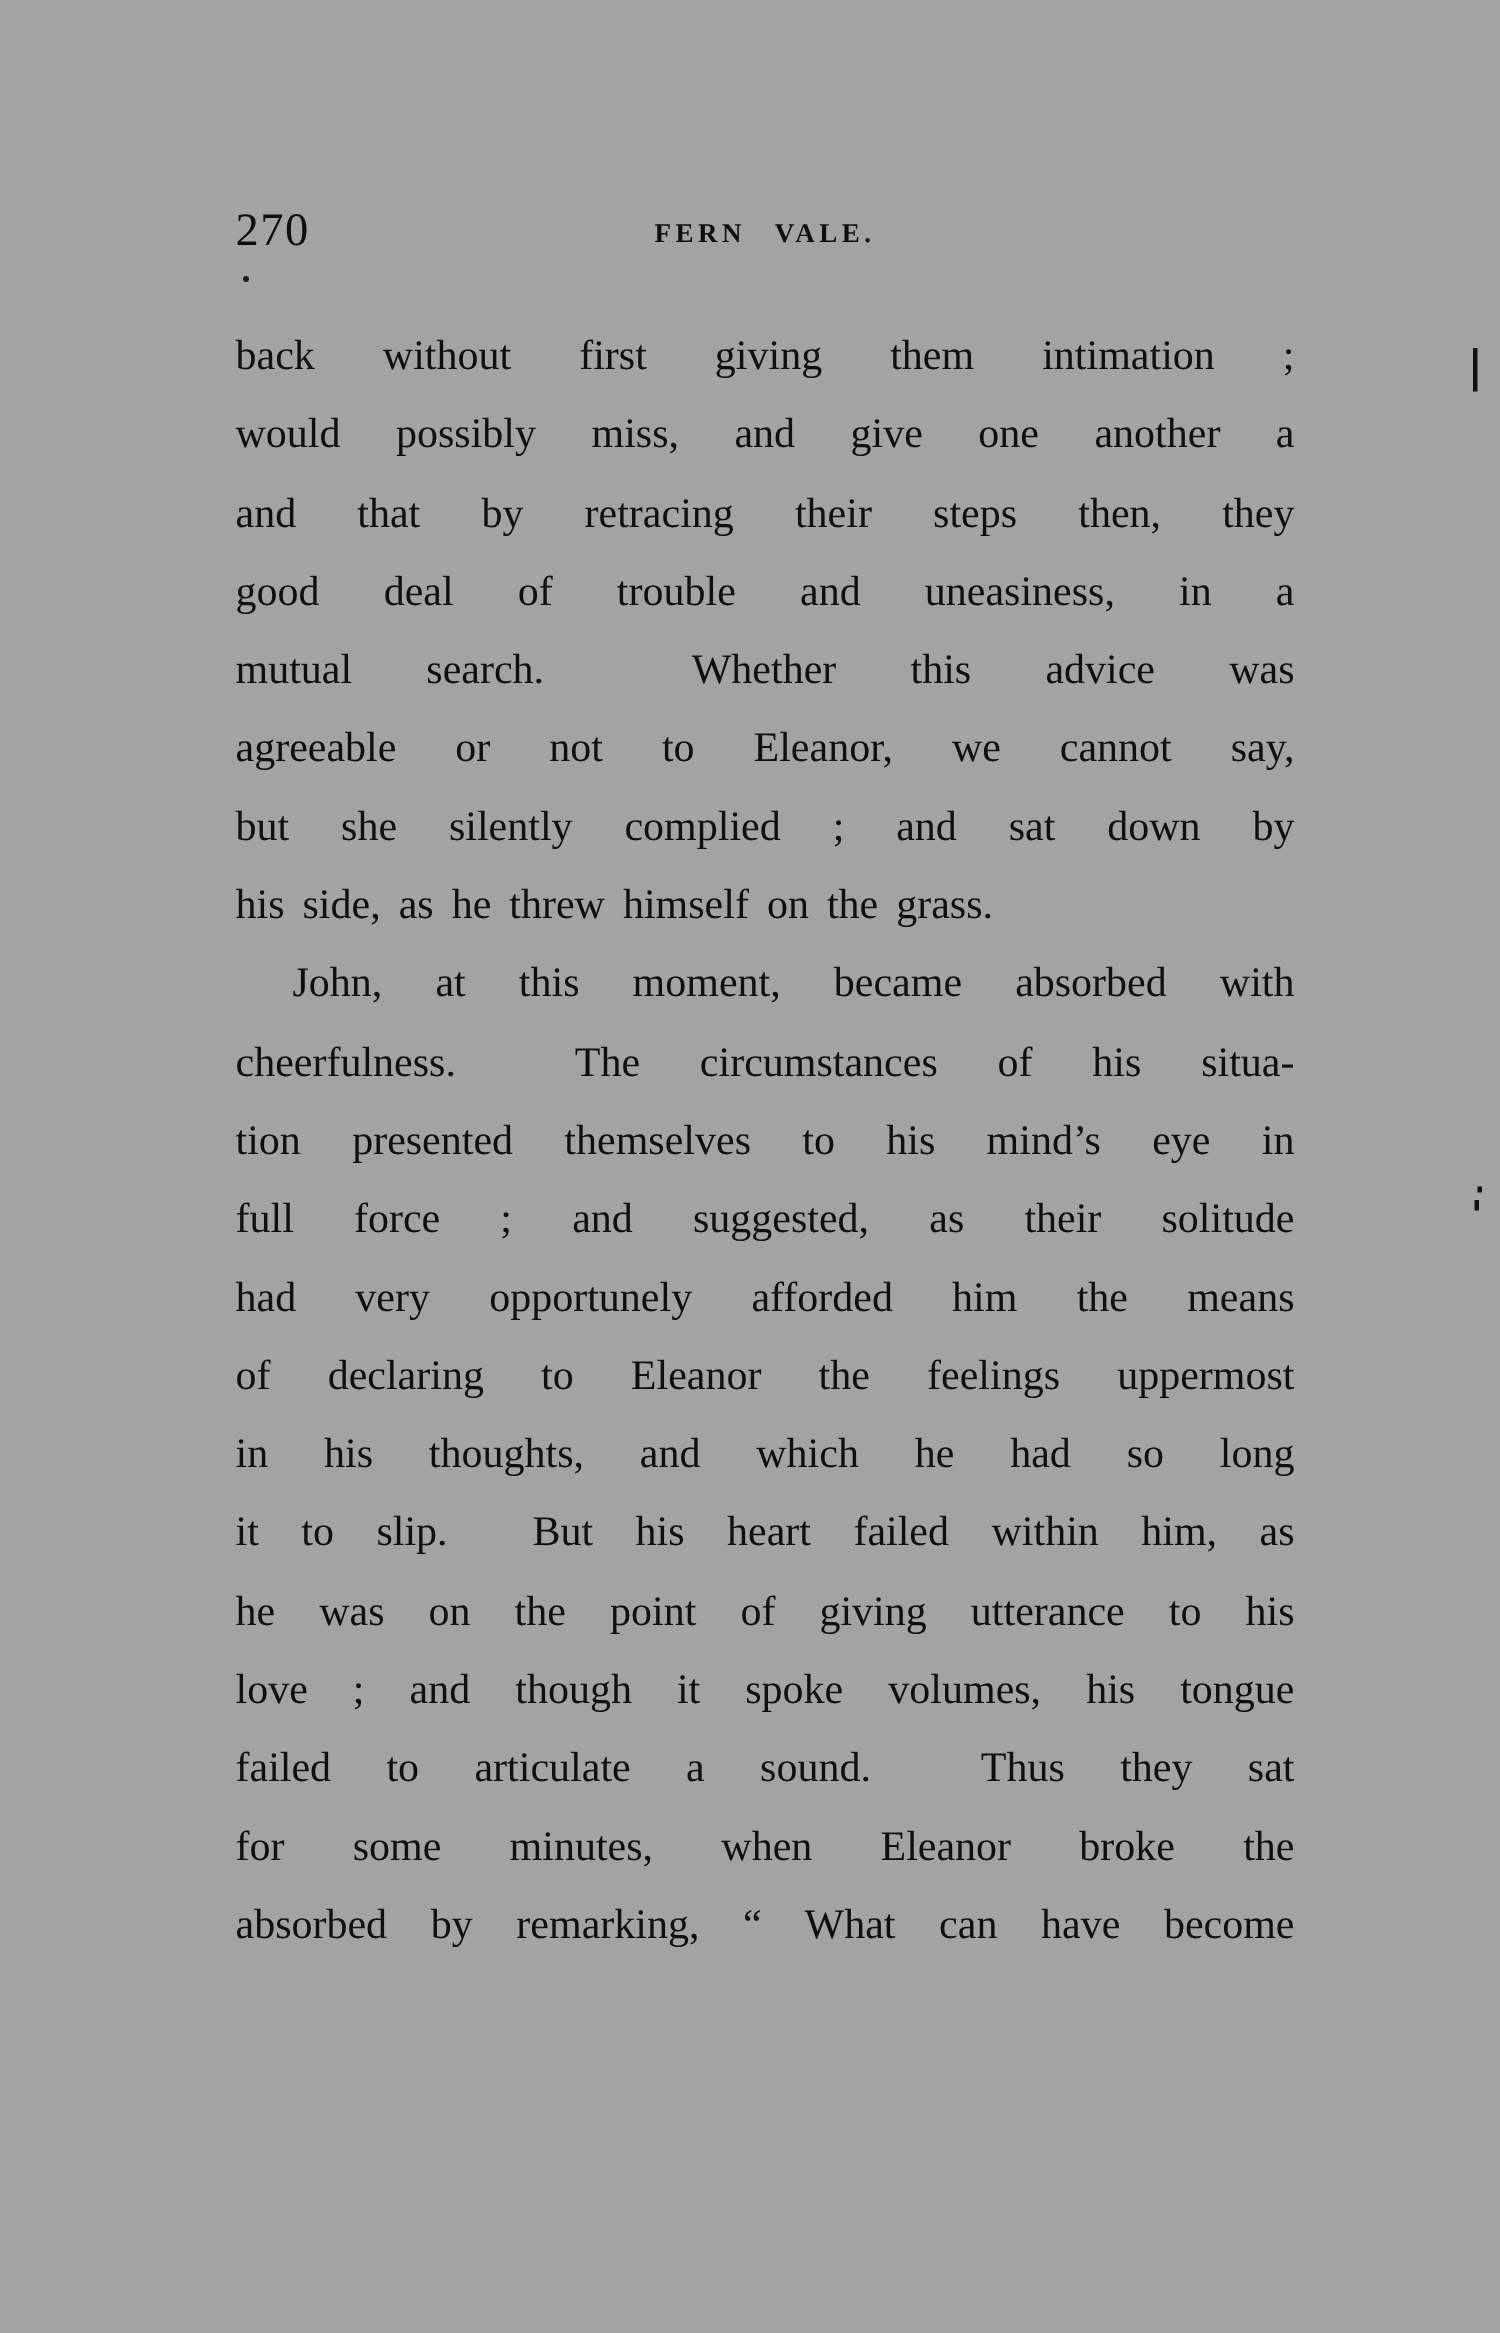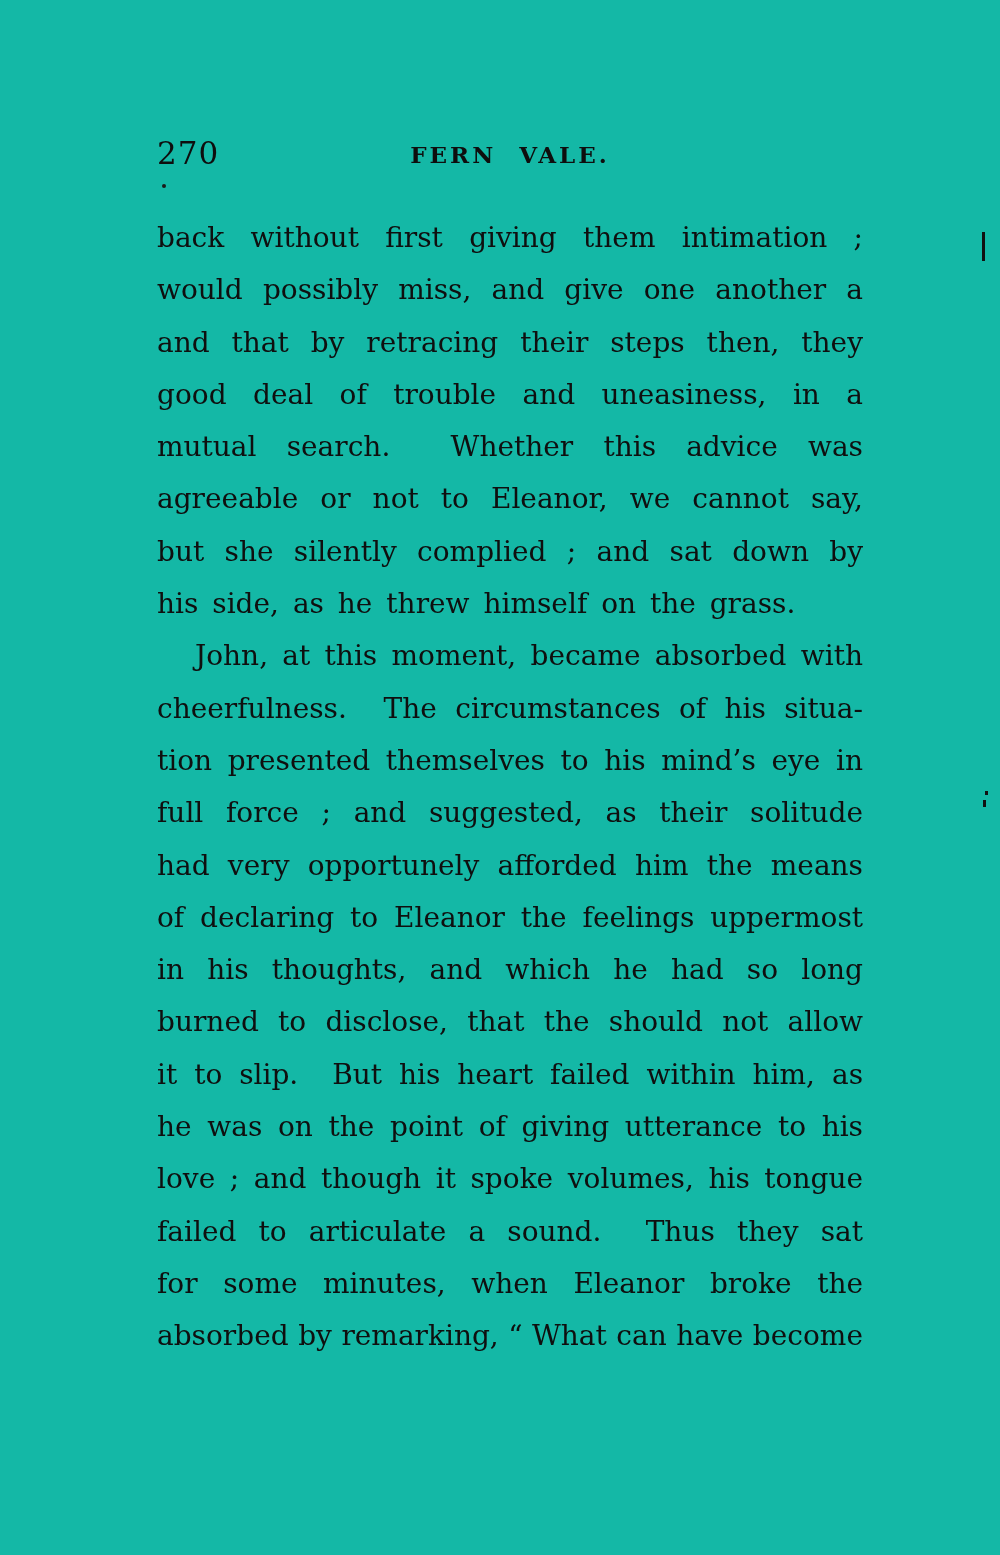--- a/index.html
+++ b/index.html
@@ -10,22 +10,23 @@
     width: 1000px;
     height: 1555px;
     position: relative;
     background: #ffffff;
     font-family: "DejaVu Serif", serif;
     overflow: hidden;
   }
   .scan-page {
     position: absolute;
     inset: 0;
-    background: #14b8a6;
+    background: #a3a3a3;
     color: #101010;
+    font-family: Liberation Serif, serif;
   }
   
   .running-head {
     position: absolute;
     left: 157px;
     top: 136px;
     width: 706px;
     height: 36px;
   }
   .page-number {
@@ -36,21 +37,21 @@
     line-height: 34px;
     letter-spacing: 1px;
     color: #0e0e0e;
   }
   .running-title {
     position: absolute;
     left: 0;
     top: 5px;
     width: 100%;
     text-align: center;
-    font-size: 23px;
+    font-size: 18px;
     line-height: 28px;
     font-weight: bold;
     letter-spacing: 3px;
     word-spacing: 12px;
     color: #0e0e0e;
   }
   .head-dot {
     position: absolute;
     left: 162px;
     top: 184px;
@@ -129,21 +130,20 @@
       <div class="line">agreeable or not to Eleanor, we cannot say,</div>
       <div class="line">but she silently complied ; and sat down by</div>
       <div class="line no-justify">his side, as he threw himself on the grass.</div>
       <div class="line indent">John, at this moment, became absorbed with</div>
       <div class="line">cheerfulness.  The circumstances of his situa-</div>
       <div class="line">tion presented themselves to his mind’s eye in</div>
       <div class="line">full force ; and suggested, as their solitude</div>
       <div class="line">had very opportunely afforded him the means</div>
       <div class="line">of declaring to Eleanor the feelings uppermost</div>
       <div class="line">in his thoughts, and which he had so long</div>
-      <div class="line">burned to disclose, that the should not allow</div>
       <div class="line">it to slip.  But his heart failed within him, as</div>
       <div class="line">he was on the point of giving utterance to his</div>
       <div class="line">love ; and though it spoke volumes, his tongue</div>
       <div class="line">failed to articulate a sound.  Thus they sat</div>
       <div class="line">for some minutes, when Eleanor broke the</div>
       <div class="line">absorbed by remarking, “ What can have become</div>
     </div>
 
   <div class="artifact artifact-line"></div>
   <div class="artifact artifact-dot-a"></div>

